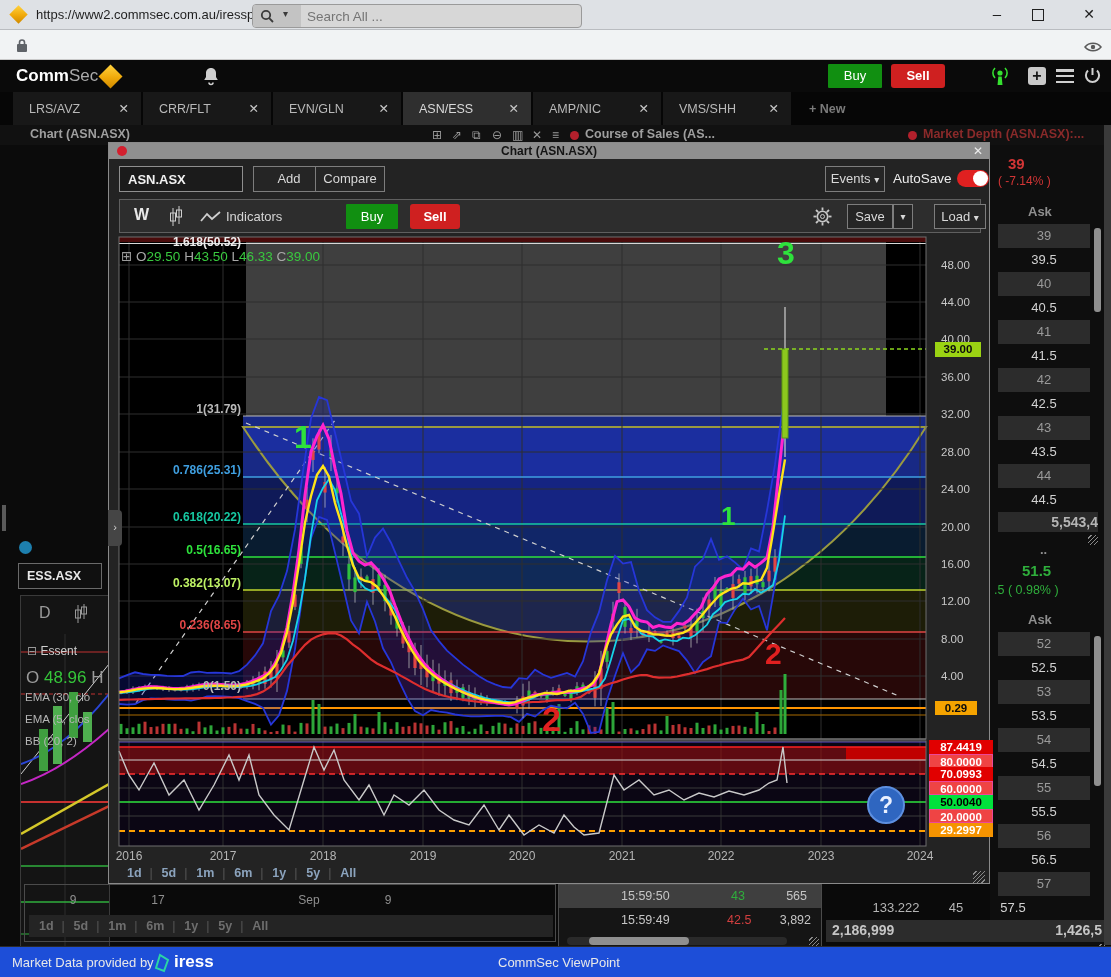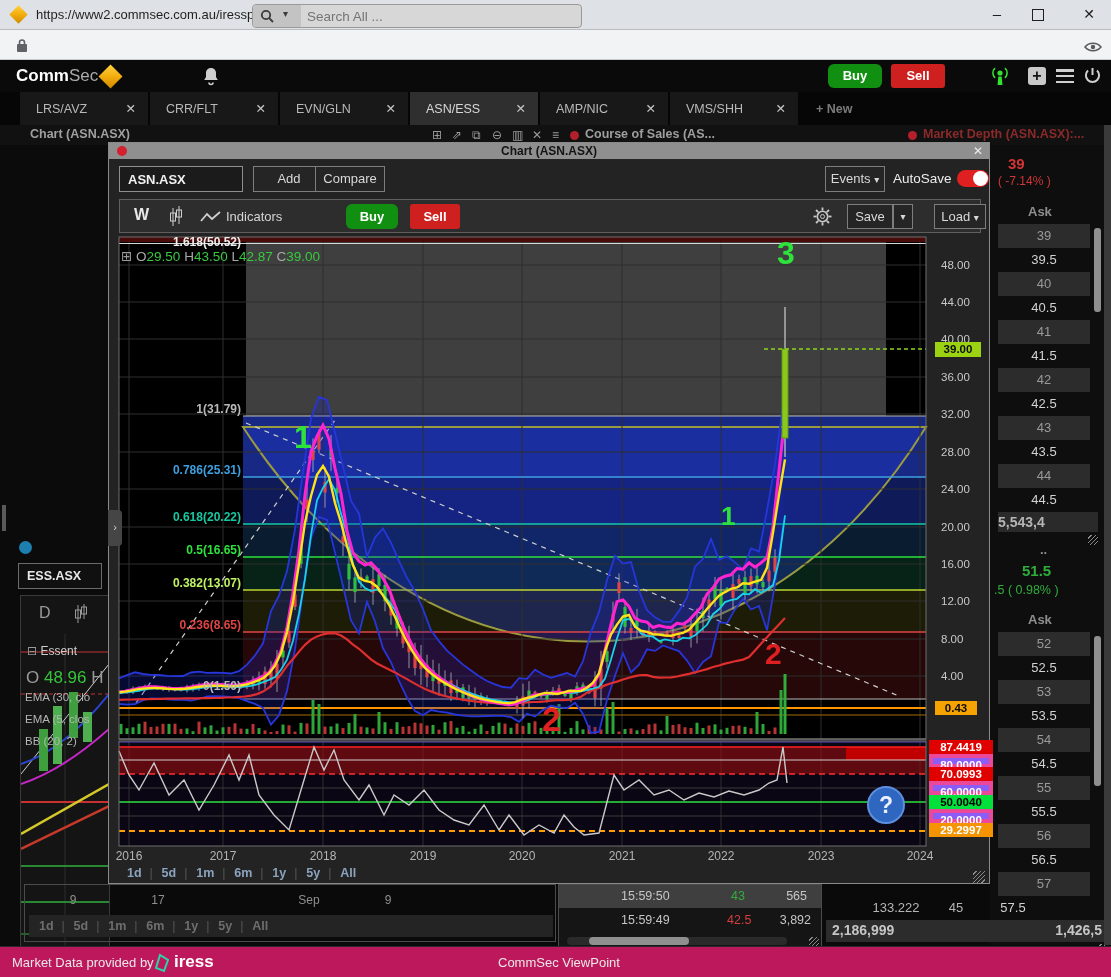--- a/index.html
+++ b/index.html
@@ -2,31 +2,31 @@
 <html><head>
 <meta charset="utf-8">
 <style>
 *{box-sizing:border-box;margin:0;padding:0}
 body{background:#000}
 #screen{position:relative;width:1111px;height:977px;background:#0a0a0a;overflow:hidden;
   font-family:"Liberation Sans","DejaVu Sans",sans-serif;-webkit-font-smoothing:antialiased}
 .abs{position:absolute}
 .diamond{display:inline-block;background:linear-gradient(135deg,#ffd23e 0%,#f0a90a 55%,#cf8a00 100%);transform:rotate(45deg)}
 .btn{border:1px solid #7d7d7d;color:#d8d8d8;font-size:13px;text-align:center;background:#252525;cursor:pointer}
-.gbtn{background:#118f11;color:#fff;font-weight:bold;font-size:13px;text-align:center;border-radius:6px;cursor:pointer}
+.gbtn{background:#118f11;color:#fff;font-weight:normal;font-size:13px;text-align:center;border-radius:1px;cursor:pointer}
 .rbtn{background:#cf2020;color:#fff;font-weight:bold;font-size:13px;text-align:center;border-radius:3px;cursor:pointer}
 .tab{width:128px;height:33px;background:#181818;color:#b9b9b9;font-size:12.5px;display:flex;align-items:center;cursor:pointer}
 .tab .lbl{padding-left:16px;flex:1}
 .tab .x{padding-right:12px;font-weight:bold;color:#c5c5c5}
 .tab.active{background:#2f2f2f;color:#d8d8d8}
 .fib{position:absolute;left:0;width:132px;text-align:right;font-weight:bold;font-size:12px;line-height:14px}
 .tick{position:absolute;left:832px;width:46px;font-size:11.5px;color:#c8c8c8;line-height:14px}
 .rlab{position:absolute;left:820px;width:64px;text-align:center;font-weight:bold;font-size:11.5px;line-height:14px;height:14px}
 .r-red{background:#e10000;color:#fff}
-.r-blk{background:#8b5cf6;color:#fff;border:4px solid #ec4899}
+.r-blk{background:#ef4444;color:#fff;border:1px solid #ec4899}
 .r-grn{background:#00e13c;color:#000}
 .r-org{background:#f59300;color:#fff}
 .wave{position:absolute;font-weight:bold;line-height:1}
 .rng{display:flex;align-items:center}
 .rng span{position:relative;padding:0 10px;font-weight:bold;font-size:12.5px;color:#8ba3bd}
 .rng span+span::before{content:"|";color:#555;position:absolute;left:-2px;top:0;font-weight:normal}
 .rng.dim span{color:#6e6e6e}
 .lrow{height:24px;line-height:24px;text-align:center;font-size:13px;cursor:pointer}
 .lrow.li{background:#2c2c2c;color:#9a9a9a}
 .lrow.lh{color:#d2d2d2}
@@ -96,21 +96,21 @@
     <span class="abs" style="left:1028px;top:7px;width:18px;height:18px;background:#c9c9c9;border-radius:3px;text-align:center;line-height:17px;font-weight:bold;color:#141414;cursor:pointer">+</span>
     <span class="abs" style="left:1056px;top:9px;width:18px;height:14px;cursor:pointer;background:repeating-linear-gradient(#d0d0d0 0 2.5px,transparent 2.5px 5.8px)"></span>
     <span class="abs" style="left:1083px;top:6px;cursor:pointer">
       <svg width="19" height="19">
           <path d="M9.5 2v7" stroke="#d0d0d0" stroke-width="2"></path>
           <path d="M5 4.5a6.6 6.6 0 1 0 9 0" fill="none" stroke="#d0d0d0" stroke-width="2"></path>
         </svg>
     </span>
   </div>
 
-  <div class="abs" style="left:0;top:92px;width:1111px;height:33px;background:#060606;display:flex;gap:2px;padding-left:20px">
+  <div class="abs" style="left:0;top:92px;width:1111px;height:33px;background:#060606;display:flex;gap:2px;padding-left:13px">
     <div class="tab">
         <span class="lbl">LRS/AVZ</span>
         <span class="x">✕</span>
       </div>
     <div class="tab">
         <span class="lbl">CRR/FLT</span>
         <span class="x">✕</span>
       </div>
     <div class="tab">
         <span class="lbl">EVN/GLN</span>
@@ -207,21 +207,21 @@
       <div class="lrow lh">40.5</div>
       <div class="lrow li">41</div>
       <div class="lrow lh">41.5</div>
       <div class="lrow li">42</div>
       <div class="lrow lh">42.5</div>
       <div class="lrow li">43</div>
       <div class="lrow lh">43.5</div>
       <div class="lrow li">44</div>
       <div class="lrow lh">44.5</div>
     </div>
-    <div class="abs" style="left:8px;top:367px;width:100px;height:20px;background:#2a2a2a;text-align:left;font-weight:bold;font-size:14px;color:#b5b5b5;line-height:20px;overflow:hidden">5,543,4</div>
+    <div class="abs" style="left:8px;top:367px;width:100px;height:20px;background:#2a2a2a;text-align:right;font-weight:bold;font-size:14px;color:#b5b5b5;line-height:20px;overflow:hidden">5,543,4</div>
     <span class="abs rz" style="left:98px;top:390px;width:10px;height:10px"></span>
     <span class="abs" style="left:50px;top:397px;font-size:13px;color:#8f8f8f;font-weight:bold">..</span>
     <span class="abs" style="left:32px;top:417px;font-size:15px;font-weight:bold;color:#2fae3c">51.5</span>
     <span class="abs" style="left:4px;top:438px;font-size:12.5px;color:#2fae3c;white-space:nowrap">.5 ( 0.98% )</span>
     <span class="abs" style="left:38px;top:467px;font-size:13px;font-weight:bold;color:#8f8f8f">Ask</span>
     <div class="abs" style="left:8px;top:487px;width:92px">
       <div class="lrow li">52</div>
       <div class="lrow lh">52.5</div>
       <div class="lrow li">53</div>
       <div class="lrow lh">53.5</div>
@@ -275,21 +275,21 @@
       <span class="abs" style="left:62px;top:4px;font-size:12.5px;color:#c5c5c5">15:59:49</span>
       <span class="abs" style="left:168px;top:4px;font-size:12.5px;color:#d23f3f">42.5</span>
       <span class="abs" style="right:10px;top:4px;font-size:12.5px;color:#c5c5c5">3,892</span>
     </div>
     <div class="abs" style="left:8px;top:52px;width:220px;height:8px;background:#2a2a2a;border-radius:4px">
       <span class="abs" style="left:22px;top:0;width:100px;height:8px;background:#8f8f8f;border-radius:4px"></span>
     </div>
     <span class="abs rz" style="left:250px;top:52px;width:10px;height:10px"></span>
   </div>
 
-  <div class="abs" style="left:0;top:946px;width:1111px;height:31px;background:#be185d;border-top:1px solid #2a2a2a">
+  <div class="abs" style="left:0;top:946px;width:1111px;height:31px;background:#1d4ed8;border-top:1px solid #2a2a2a">
     <span class="abs" style="left:12px;top:0;height:31px;line-height:31px;font-size:13px;color:#e8e8e8">Market Data provided by</span>
     <span class="abs" style="left:152px;top:5px">
       <svg width="20" height="22">
           <path d="M4 16 L8 3 L16 8 L12 19 Z" fill="none" stroke="#2bd5a5" stroke-width="2"></path>
         </svg>
     </span>
     <span class="abs" style="left:174px;top:0;height:31px;line-height:30px;font-size:17px;font-weight:bold;color:#fff">iress</span>
     <span class="abs" style="left:498px;top:0;height:31px;line-height:31px;font-size:13px;color:#e8e8e8">CommSec ViewPoint</span>
   </div>
 
@@ -760,21 +760,21 @@
           <line x1="10" y1="504" x2="817" y2="504" stroke="#7a7a7a"></line>
           <line x1="10" y1="507" x2="817" y2="507" stroke="#5a49cc"></line>
           <rect x="10" y="506" width="807" height="105" fill="none" stroke="#6f6f6f"></rect>
         </svg>
 
       <span class="fib" style="top:0;color:#ededed">1.618(50.52)</span>
       <span class="abs" style="left:12px;top:13px;font-size:13.5px;white-space:nowrap">
         <span style="color:#9a9a9a">⊞</span>
         <span style="color:#a8a8a8"> <span>O</span></span><span style="color:#39c93f">29.50</span>
         <span style="color:#a8a8a8"> <span>H</span></span><span style="color:#39c93f">43.50</span>
-        <span style="color:#a8a8a8"> <span>L</span></span><span style="color:#39c93f">42.87</span>
+        <span style="color:#a8a8a8"> <span>L</span></span><span style="color:#39c93f">46.33</span>
         <span style="color:#a8a8a8"> <span>C</span></span><span style="color:#39c93f">39.00</span>
       </span>
 
       <span class="fib" style="top:167px;color:#b9b9b9">1(31.79)</span>
       <span class="fib" style="top:228px;color:#3f9fe0">0.786(25.31)</span>
       <span class="fib" style="top:275px;color:#16c8a2">0.618(20.22)</span>
       <span class="fib" style="top:308px;color:#2ee23c">0.5(16.65)</span>
       <span class="fib" style="top:341px;color:#bef264">0.382(13.07)</span>
       <span class="fib" style="top:383px;color:#e04545">0.236(8.65)</span>
       <span class="fib" style="top:444px;color:#b9b9b9">0(1.50)</span>
@@ -792,21 +792,21 @@
       <span class="tick" style="top:172px">32.00</span>
       <span class="tick" style="top:210px">28.00</span>
       <span class="tick" style="top:247px">24.00</span>
       <span class="tick" style="top:285px">20.00</span>
       <span class="tick" style="top:322px">16.00</span>
       <span class="tick" style="top:359px">12.00</span>
       <span class="tick" style="top:397px">8.00</span>
       <span class="tick" style="top:434px">4.00</span>
 
       <span class="abs" style="left:826px;top:107px;width:46px;height:15px;background:#9bd313;color:#0c0c0c;font-weight:bold;font-size:11.5px;text-align:center;line-height:15px">39.00</span>
-      <span class="abs" style="left:826px;top:466px;width:42px;height:14px;background:#f5a300;color:#0c0c0c;font-weight:bold;font-size:11.5px;text-align:center;line-height:14px">0.43</span>
+      <span class="abs" style="left:826px;top:466px;width:42px;height:14px;background:#f5a300;color:#0c0c0c;font-weight:bold;font-size:11.5px;text-align:center;line-height:14px">0.29</span>
 
       <span class="rlab r-red" style="top:505px">87.4419</span>
       <span class="rlab r-blk" style="top:519px">80.0000</span>
       <span class="rlab r-red" style="top:532px">70.0993</span>
       <span class="rlab r-blk" style="top:546px">60.0000</span>
       <span class="rlab r-grn" style="top:560px">50.0040</span>
       <span class="rlab r-blk" style="top:574px">20.0000</span>
       <span class="rlab r-org" style="top:588px">29.2997</span>
 
       <span class="abs" style="left:758px;top:551px;width:38px;height:38px;border-radius:50%;background:#2f66c0;border:2px solid #5d8fe0;color:#eaf0ff;font-size:23px;font-weight:bold;text-align:center;line-height:35px;cursor:pointer">?</span>

